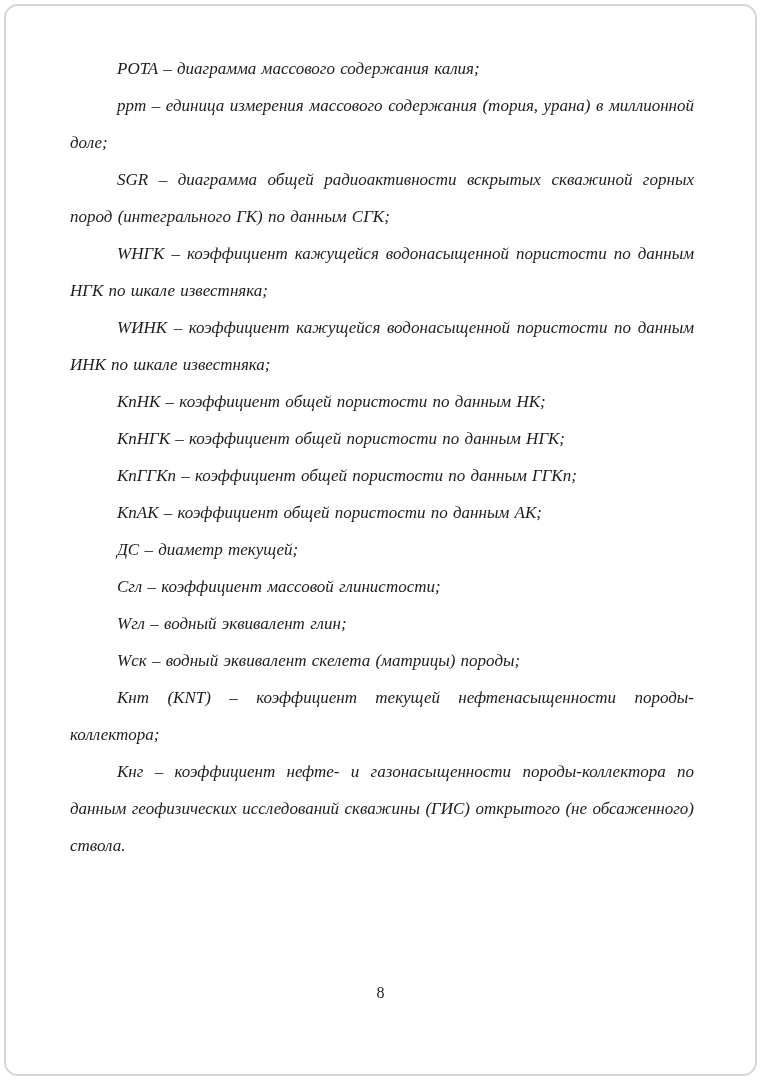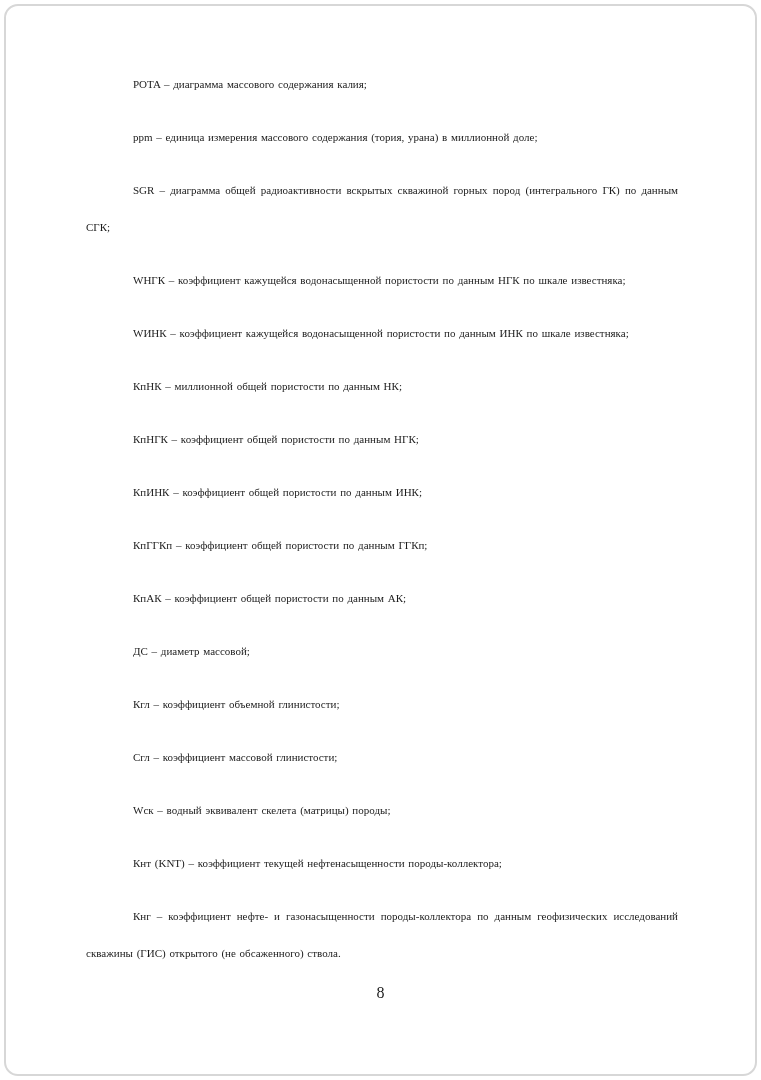--- a/index.html
+++ b/index.html
@@ -26,26 +26,27 @@
     background: #ffffff;
     box-sizing: border-box;
   }
   .page-content {
     position: absolute;
     left: 70px;
     top: 50px;
     width: 624px;
   }
   .page-content p {
-    margin: 16px;
-    font-size: 11px;
+    margin: 0;
+    font-size: 17px;
     line-height: 37px;
     text-align: justify;
     text-indent: 47px;
     word-spacing: 1px;
+    font-style: italic;
   }
   .page-number {
     position: absolute;
     left: 0;
     width: 761px;
     top: 984px;
     text-align: center;
     font-size: 16px;
     color: #1c1c1c;
   }
@@ -54,26 +55,25 @@
 <body>
 
 <div class="page-frame"></div>
 
 <div class="page-content">
     <p>POTA – диаграмма массового содержания калия;</p>
     <p>ppm – единица измерения массового содержания (тория, урана) в миллионной доле;</p>
     <p>SGR – диаграмма общей радиоактивности вскрытых скважиной горных пород (интегрального ГК) по данным СГК;</p>
     <p>WНГК – коэффициент кажущейся водонасыщенной пористости по данным НГК по шкале известняка;</p>
     <p>WИНК – коэффициент кажущейся водонасыщенной пористости по данным ИНК по шкале известняка;</p>
-    <p>КпНК – миллионной общей пористости по данным НК;</p>
+    <p>КпНК – коэффициент общей пористости по данным НК;</p>
     <p>КпНГК – коэффициент общей пористости по данным НГК;</p>
-    <p>КпИНК – коэффициент общей пористости по данным ИНК;</p>
     <p>КпГГКп – коэффициент общей пористости по данным ГГКп;</p>
     <p>КпАК – коэффициент общей пористости по данным АК;</p>
-    <p>ДС – диаметр массовой;</p>
-    <p>Кгл – коэффициент объемной глинистости;</p>
+    <p>ДС – диаметр текущей;</p>
     <p>Сгл – коэффициент массовой глинистости;</p>
+    <p>Wгл – водный эквивалент глин;</p>
     <p>Wск – водный эквивалент скелета (матрицы) породы;</p>
     <p>Кнт (KNT) – коэффициент текущей нефтенасыщенности породы-коллектора;</p>
     <p>Кнг – коэффициент нефте- и газонасыщенности породы-коллектора по данным геофизических исследований скважины (ГИС) открытого (не обсаженного) ствола.</p>
   </div>
 
 <div class="page-number">8</div>
 
 </body></html>

